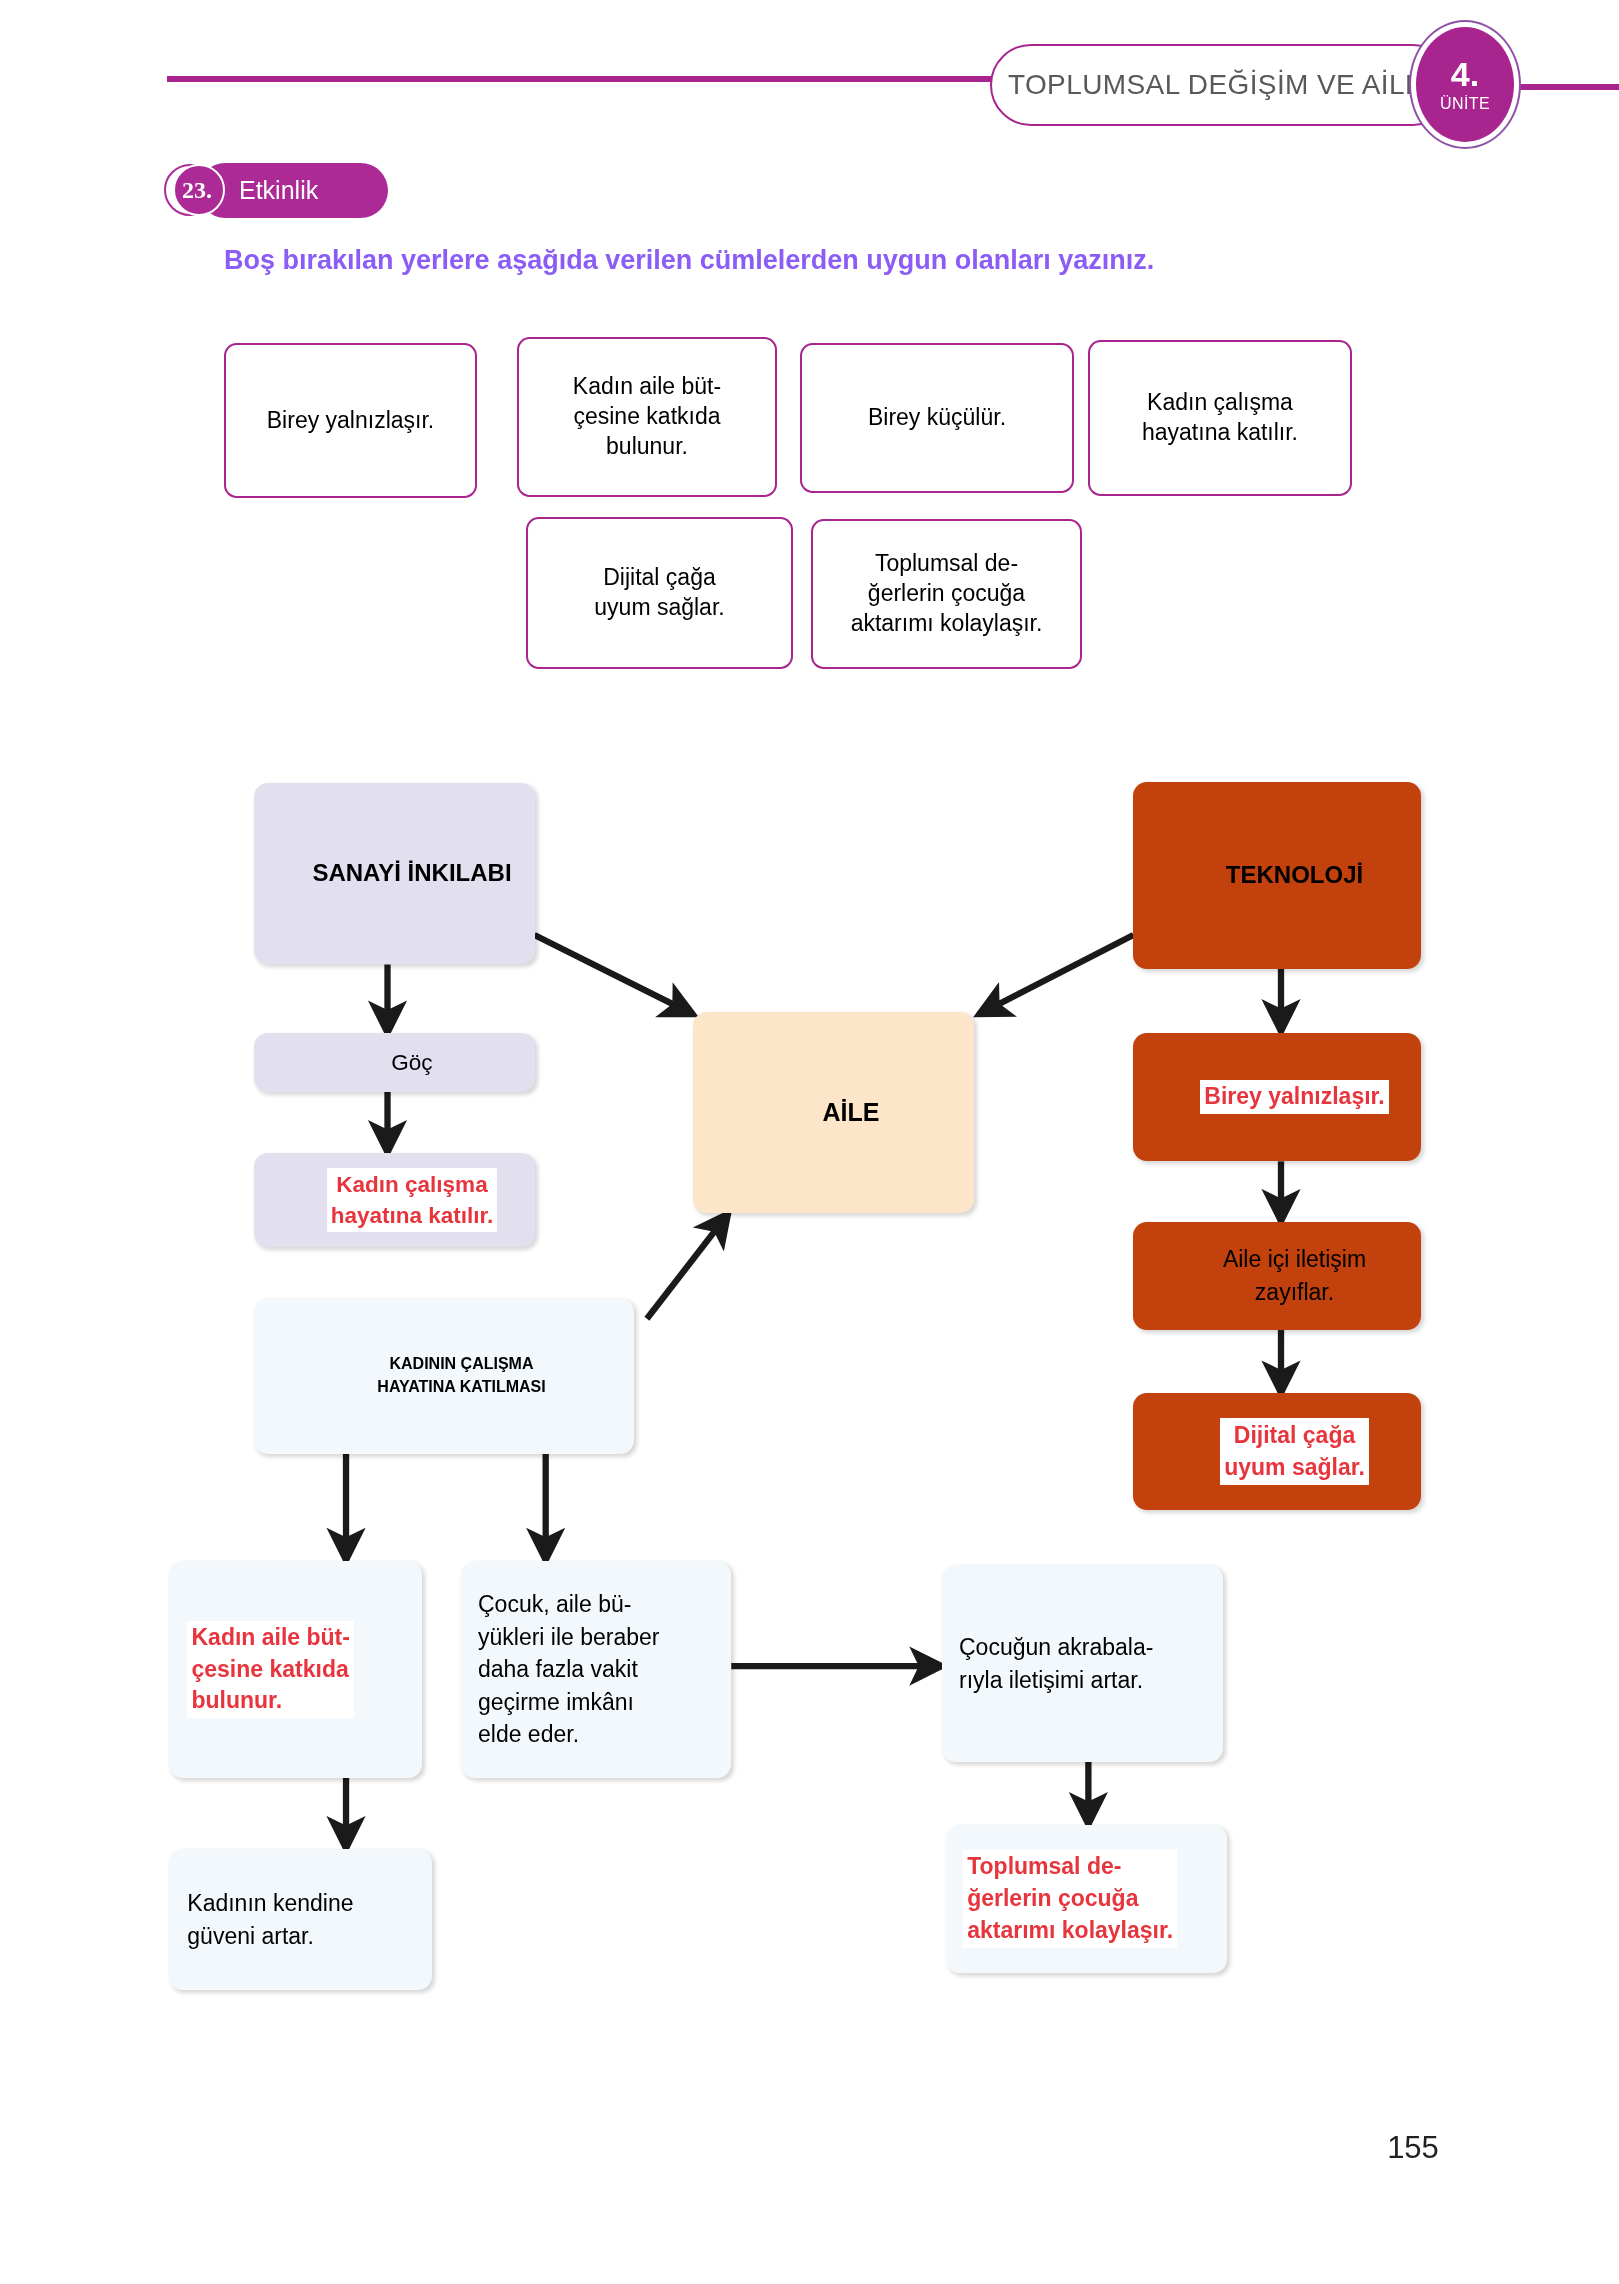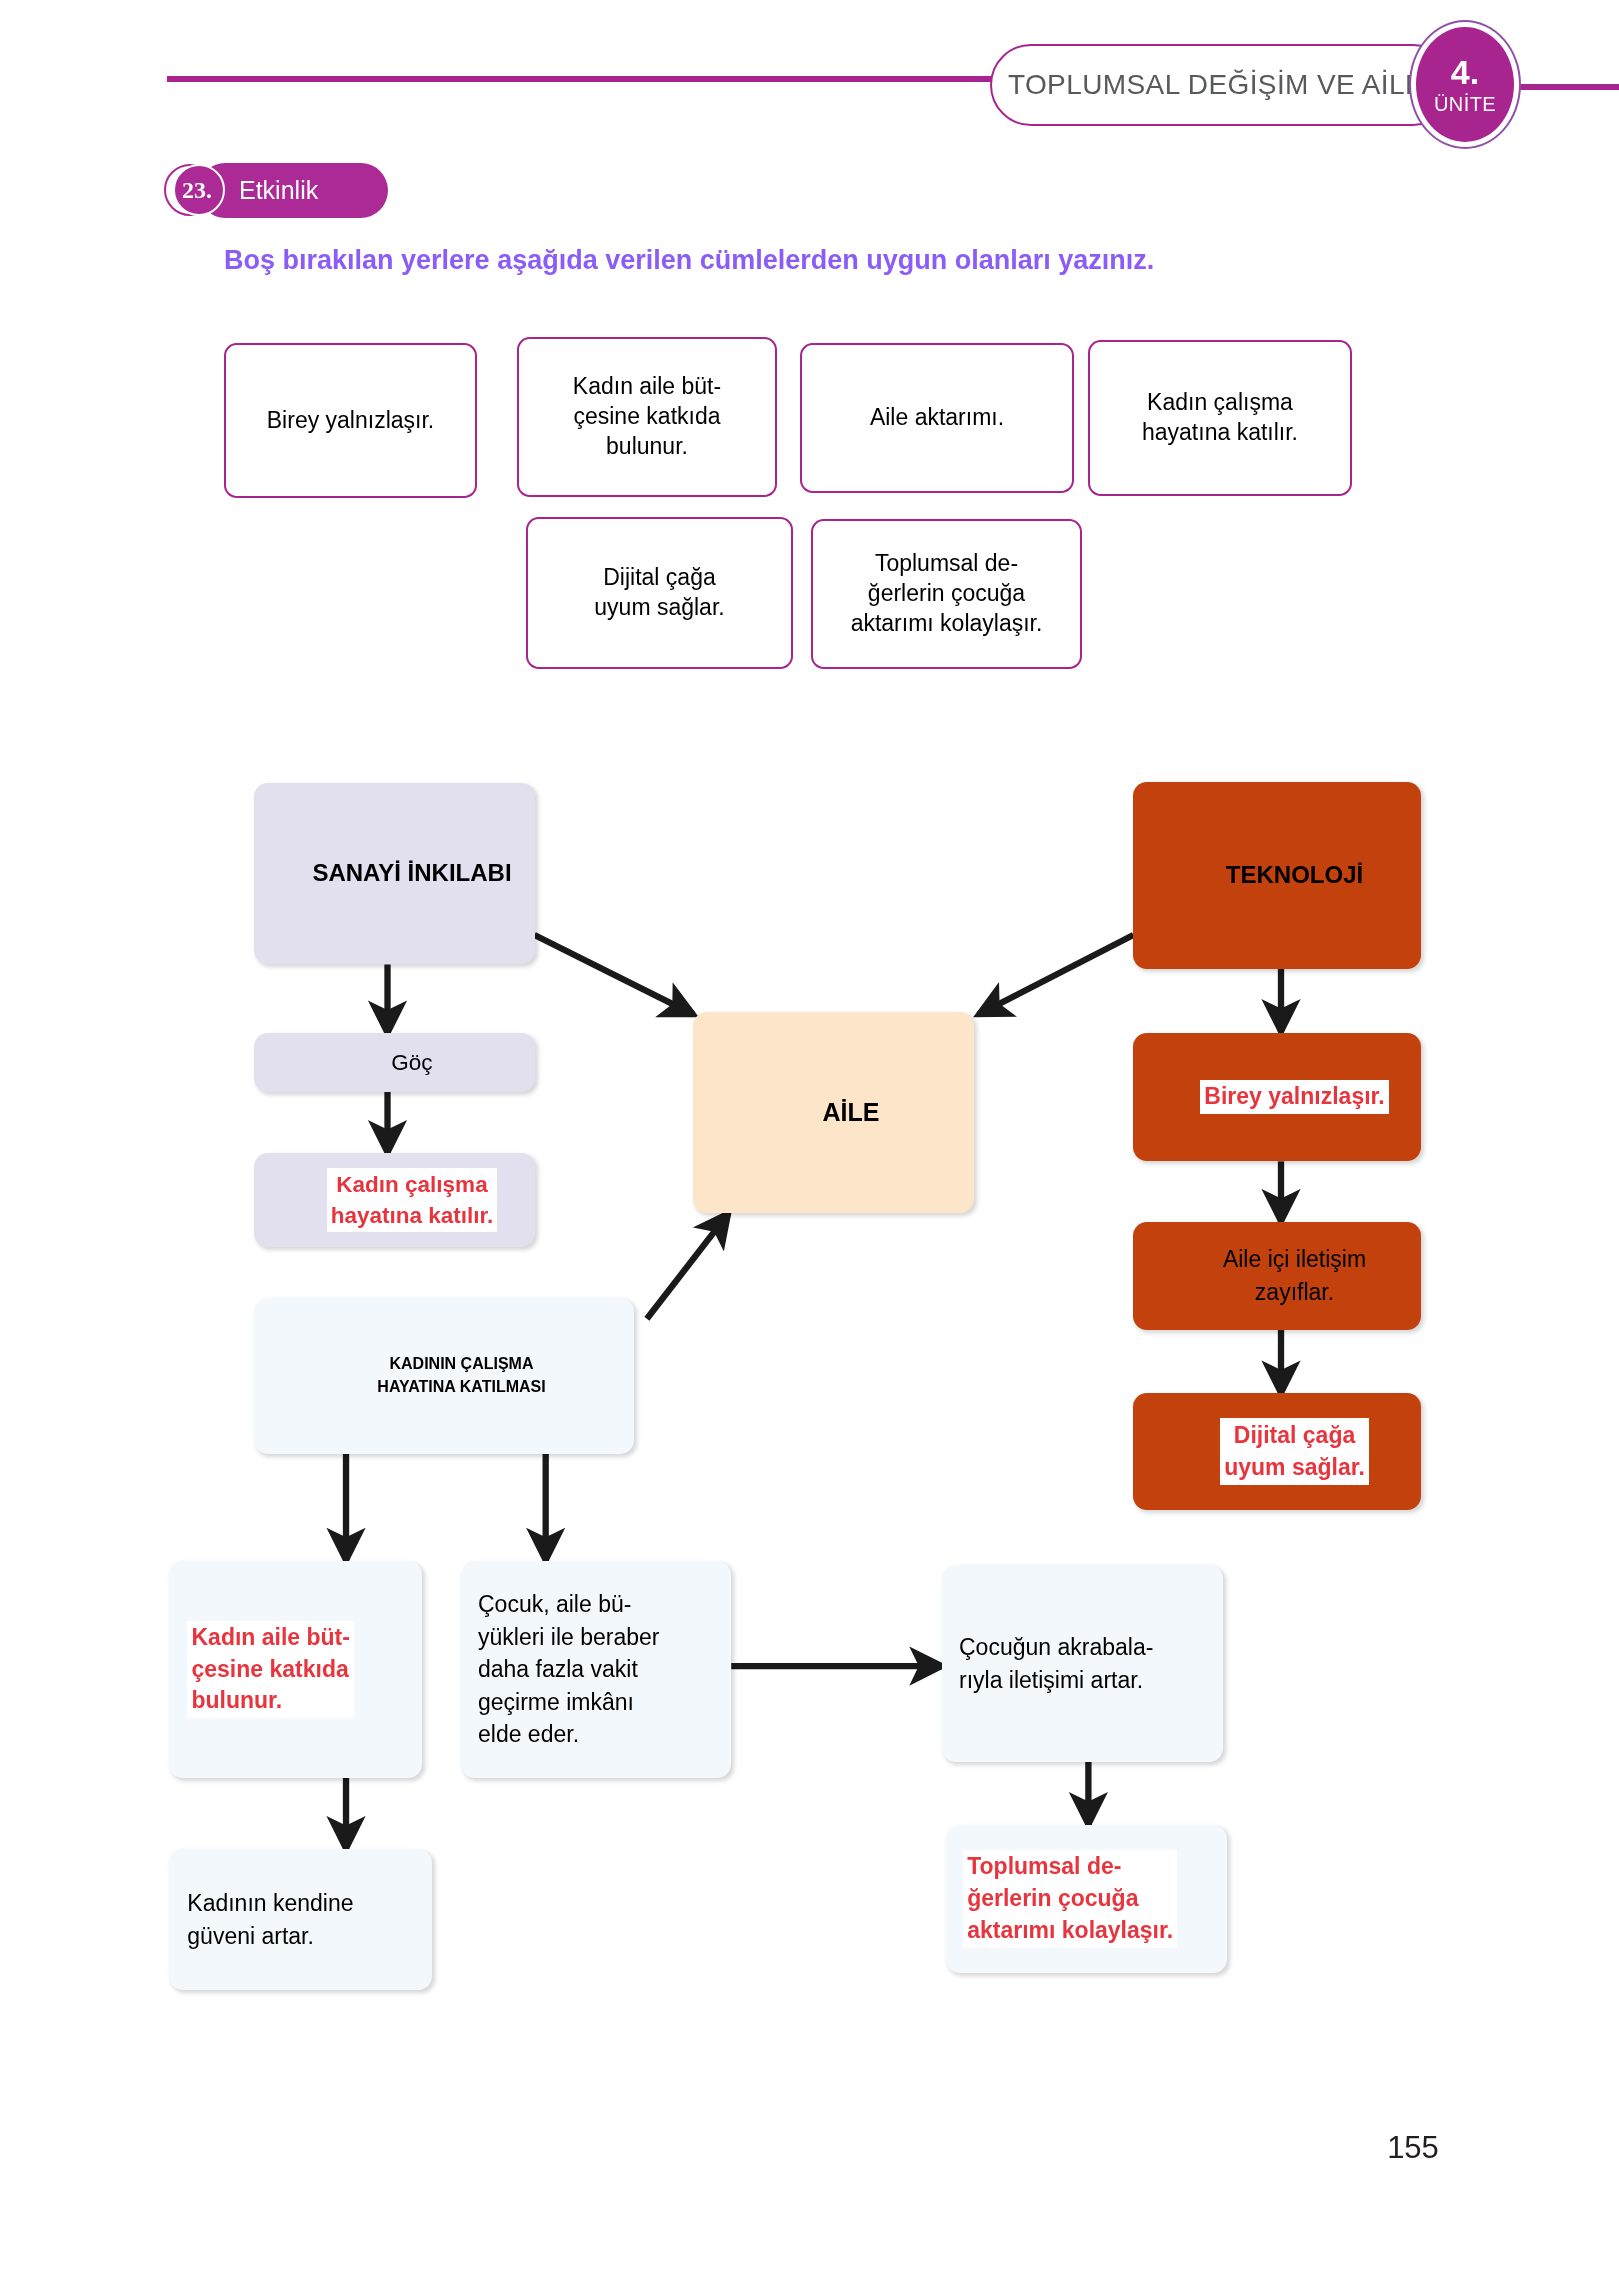--- a/index.html
+++ b/index.html
@@ -36,21 +36,21 @@
     position:absolute;left:1409px;top:19.7px;width:112px;height:129px;
     border:2.1px solid #8e51a6;border-radius:50%;background:#fff;box-sizing:border-box;
   }
   .unite-circle{
     position:absolute;left:1416px;top:27px;width:98px;height:115px;
     border-radius:50%;background:#a8248f;
     display:flex;flex-direction:column;align-items:center;justify-content:center;
     color:#fff;box-sizing:border-box;
   }
   .unite-num{font-size:34px;font-weight:bold;line-height:1;}
-  .unite-lbl{font-size:20px;line-height:1;margin-top:4.2px;letter-spacing:0.4px;}
+  .unite-lbl{font-size:16px;line-height:1;margin-top:4.2px;letter-spacing:0.4px;}
 
   
   .act{position:absolute;left:156px;top:163px;width:232px;height:55px;}
   .act-pill{
     position:absolute;left:42px;top:0;width:190px;height:55px;
     background:#ab2a96;border-radius:27.4px;
   }
   .act-num-ring{
     position:absolute;left:8.4px;top:1.4px;width:52px;height:52px;
     border:2.1px solid #ab2a96;border-radius:50%;background:#fff;box-sizing:border-box;
@@ -134,21 +134,21 @@
     <div class="act-num-ring"></div>
     <div class="act-num-ring2"></div>
     <div class="act-num">23.</div>
     <div class="act-label">Etkinlik</div>
   </div>
 
   <div class="instr">Boş bırakılan yerlere aşağıda verilen cümlelerden uygun olanları yazınız.</div>
 
   <div class="bank-box" style="left:224px;top:343px;width:253px;height:155px;">Birey yalnızlaşır.</div>
   <div class="bank-box" style="left:517px;top:337px;width:260px;height:160px;">Kadın aile büt-<br>çesine katkıda<br>bulunur.</div>
-  <div class="bank-box" style="left:800px;top:343px;width:274px;height:150px;">Aile aktarımı.</div>
+  <div class="bank-box" style="left:800px;top:343px;width:274px;height:150px;">Birey küçülür.</div>
   <div class="bank-box" style="left:1088px;top:340px;width:264px;height:156px;">Kadın çalışma<br>hayatına katılır.</div>
 
   <div class="bank-box" style="left:526px;top:517px;width:267px;height:152px;">Dijital çağa<br>uyum sağlar.</div>
   <div class="bank-box" style="left:811px;top:519px;width:271px;height:150px;">Toplumsal de-<br>ğerlerin çocuğa<br>aktarımı kolaylaşır.</div>
 
   <svg class="arrows" viewBox="0 0 2304 3249" xmlns="http://www.w3.org/2000/svg">
     <defs>
       <marker id="ah" markerWidth="7" markerHeight="7" refX="5.2" refY="3.5" orient="auto" markerUnits="strokeWidth">
         <path d="M0,0.4 L6.2,3.5 L0,6.6 L1.5,3.5 Z" fill="#1a1a1a"></path>
       </marker>

